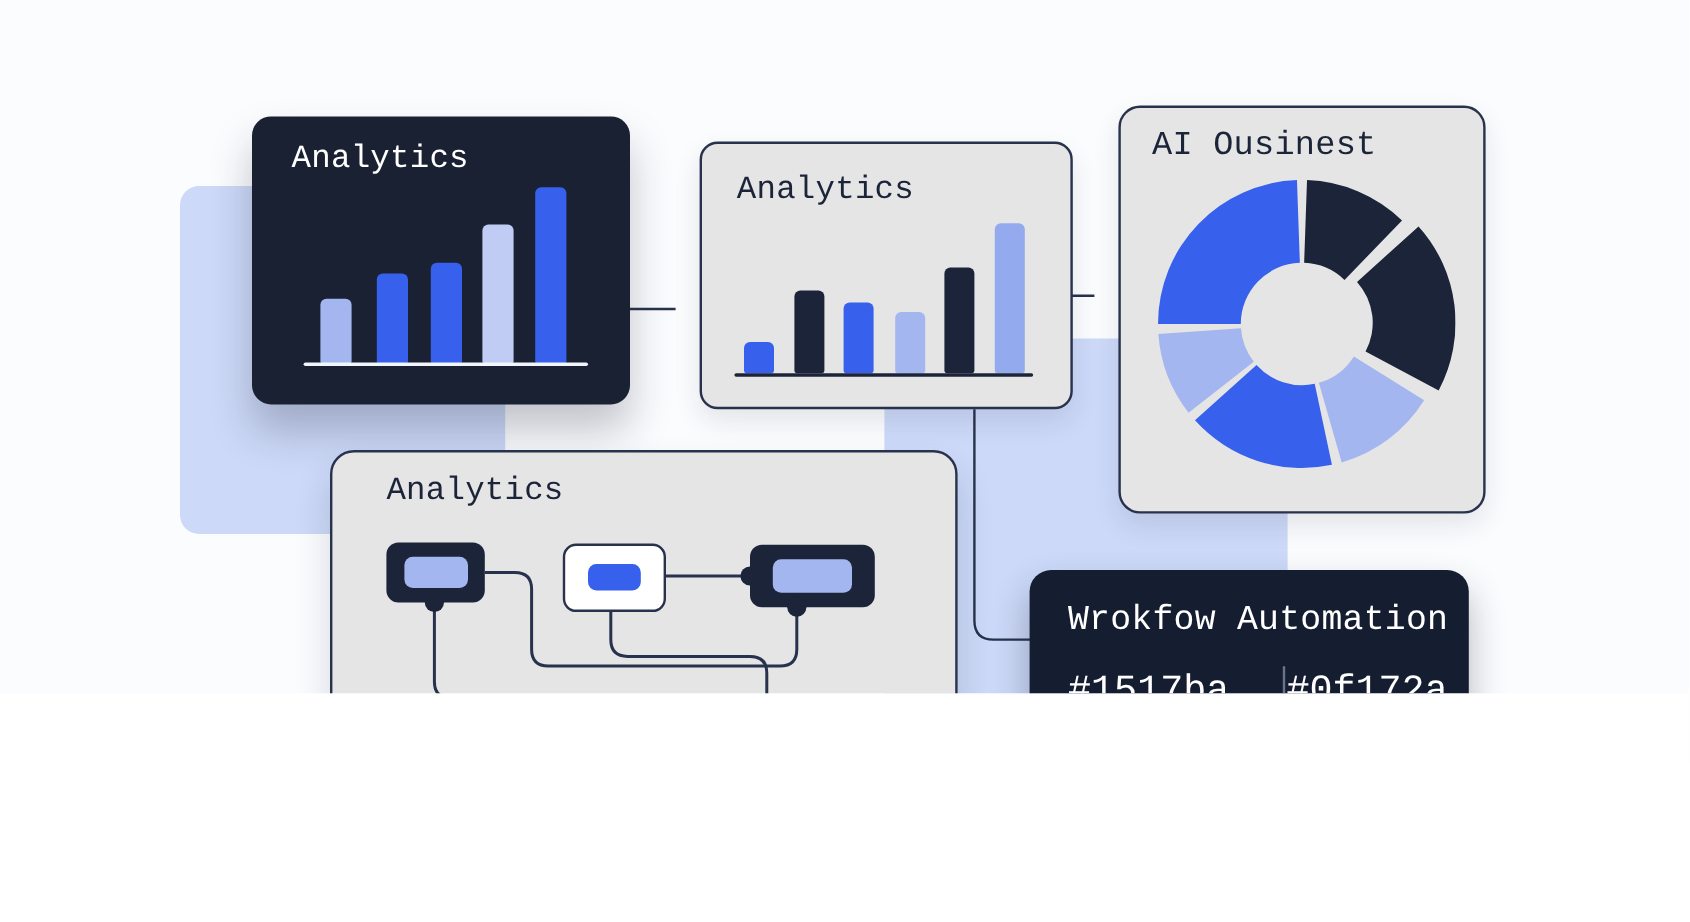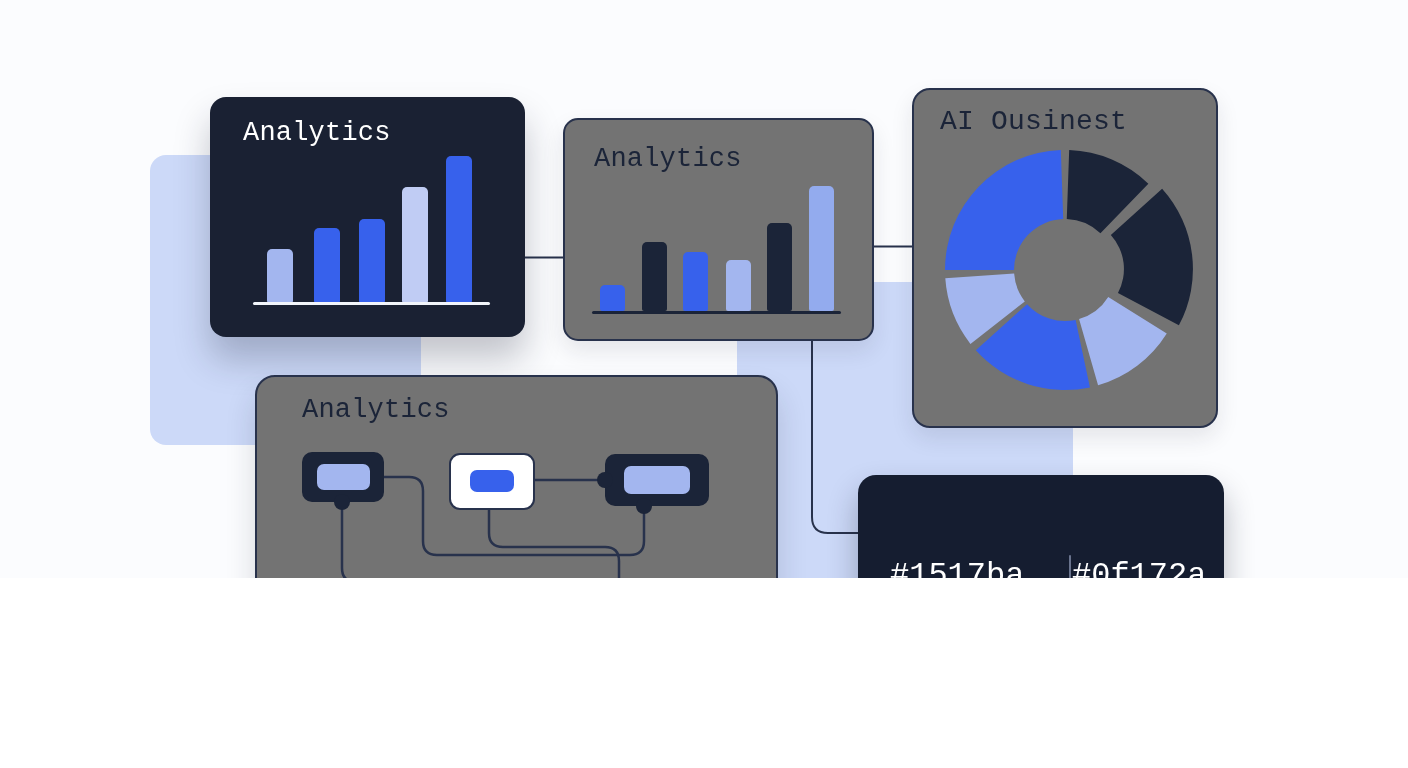--- a/index.html
+++ b/index.html
@@ -7,21 +7,21 @@
     position:relative;width:1408px;height:578px;overflow:hidden;
     background:var(--background,#fbfcfe);
     font-family:Liberation Mono, monospace;
   }
   .bg-tile{position:absolute;background:var(--bg_tile);z-index:0;}
   #bg-tile-left{left:150px;top:155px;width:271px;height:290px;border-radius:16px;}
   #bg-tile-mid{left:737px;top:282px;width:336px;height:338px;border-radius:20px;}
   #connectors{position:absolute;left:0;top:0;z-index:1;}
   .card{position:absolute;z-index:2;box-sizing:border-box;}
   .card-dark{background:var(--card_dark);border-radius:16px;box-shadow:0 22px 35px rgba(26,33,51,.25);}
-  .card-light{background:#737373;border:2px solid var(--line);border-radius:16px;box-shadow:0 10px 22px rgba(26,33,51,.10);}
+  .card-light{background:#e5e5e5;border:2px solid var(--line);border-radius:16px;box-shadow:0 10px 22px rgba(26,33,51,.10);margin-left:20px;}
   .card-title{position:absolute;font-size:27px;font-weight:500;letter-spacing:.2px;line-height:1.1;}
   .title-white{color:#fff;}
   .title-navy{color:var(--navy);}
   
   .bar-area{position:absolute;}
   .bar{position:absolute;bottom:0;border-radius:5px 5px 2px 2px;}
   .baseline{position:absolute;height:3px;border-radius:2px;}
   
   #card-analytics-dark{left:210px;top:97px;width:315px;height:240px;}
   #card-analytics-dark .card-title{left:33px;top:22px;}
@@ -133,20 +133,21 @@
         </g>
         <circle cx="85" cy="125" r="8" fill="#1b2438"></circle>
         <circle cx="348" cy="103" r="8" fill="#1b2438"></circle>
         <circle cx="387" cy="129" r="8" fill="#1b2438"></circle>
         <circle cx="290" cy="223" r="8" fill="#1b2438"></circle>
         <circle cx="252" cy="252" r="8" fill="#1b2438"></circle>
       </svg>
   </div>
 
   <div class="card" id="card-workflow">
+    <div class="card-title">Wrokfow Automation</div>
     <div class="metric-label" id="metric-label-0">#1517ba</div>
     <div class="metric-label" id="metric-label-1">#0f172a</div>
     <div id="metric-divider"></div>
     <div class="pill" id="pill-0" style="background: rgb(163, 182, 239);">
         <div class="pill-layer" style="width: 75%; background: rgb(55, 97, 236); z-index: 1;"></div>
       </div>
     <div class="pill" id="pill-1" style="background: rgb(38, 47, 77);">
         <div class="pill-layer" style="width: 70%; background: rgb(163, 182, 239); z-index: 1;"></div>
         <div class="pill-layer" style="width: 46%; background: rgb(55, 97, 236); z-index: 2;"></div>
         <div class="pill-layer" style="width: 16%; background: rgb(36, 67, 168); z-index: 3;"></div>

